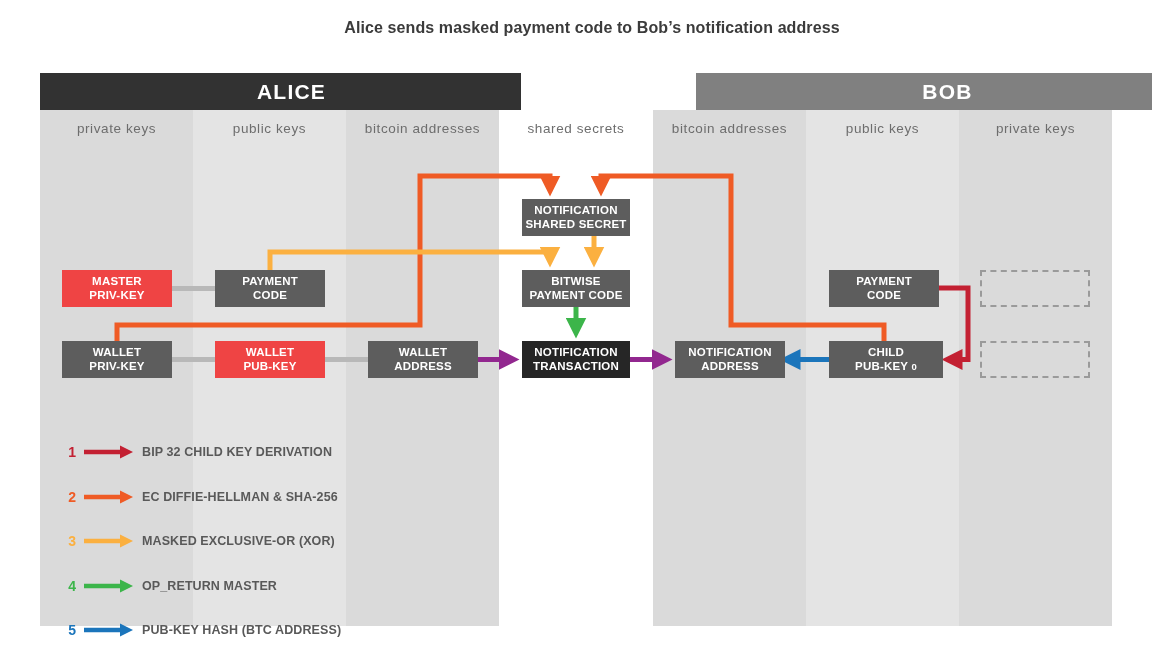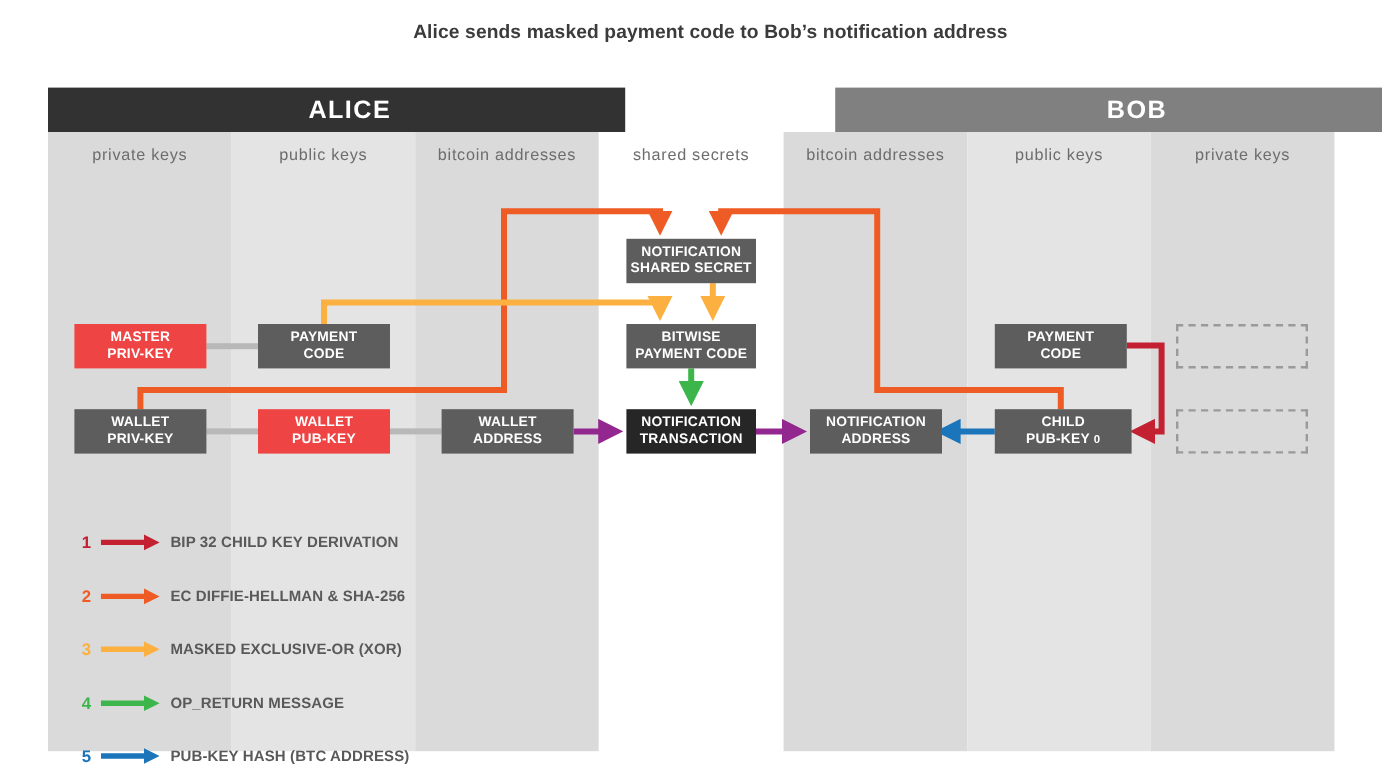--- a/index.html
+++ b/index.html
@@ -239,21 +239,21 @@
               <path d="M36,5.5 L49,12 L36,18.5 z" fill="#fbb040"></path>
             </svg></div>
           <div class="lg-txt">MASKED EXCLUSIVE-OR (XOR)</div>
         </div>
         <div class="lg-row">
           <div class="lg-num" style="color: rgb(60, 181, 74);">4</div>
           <div class="lg-arrow"><svg width="50" height="24" viewBox="0 0 50 24">
               <path d="M0,12 L38,12" stroke="#3cb54a" stroke-width="4.5" fill="none"></path>
               <path d="M36,5.5 L49,12 L36,18.5 z" fill="#3cb54a"></path>
             </svg></div>
-          <div class="lg-txt">OP_RETURN MESSAGE</div>
+          <div class="lg-txt">OP_RETURN MASTER</div>
         </div>
         <div class="lg-row">
           <div class="lg-num" style="color: rgb(27, 117, 187);">5</div>
           <div class="lg-arrow"><svg width="50" height="24" viewBox="0 0 50 24">
               <path d="M0,12 L38,12" stroke="#1b75bb" stroke-width="4.5" fill="none"></path>
               <path d="M36,5.5 L49,12 L36,18.5 z" fill="#1b75bb"></path>
             </svg></div>
           <div class="lg-txt">PUB-KEY HASH (BTC ADDRESS)</div>
         </div>
       </div>

